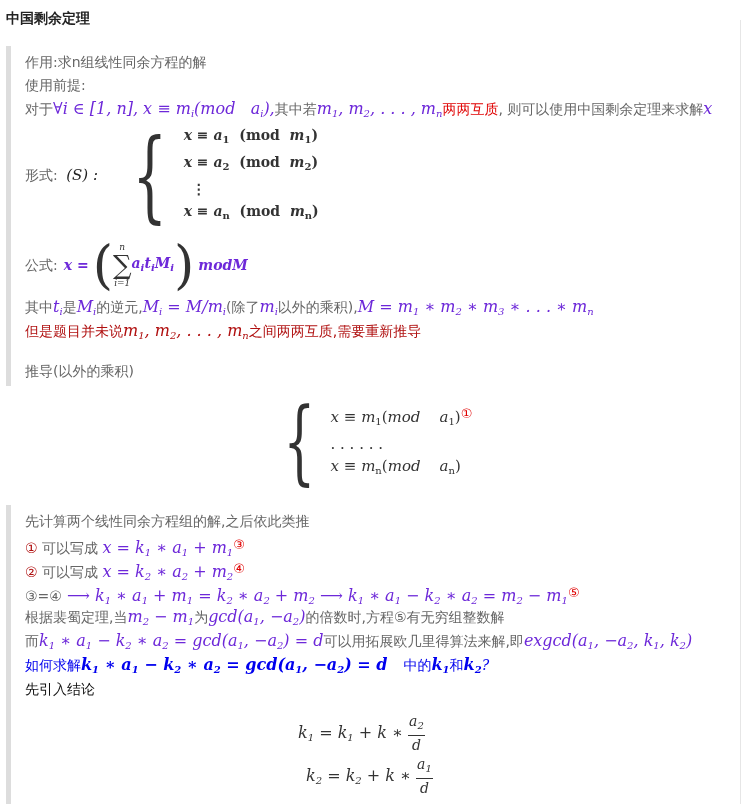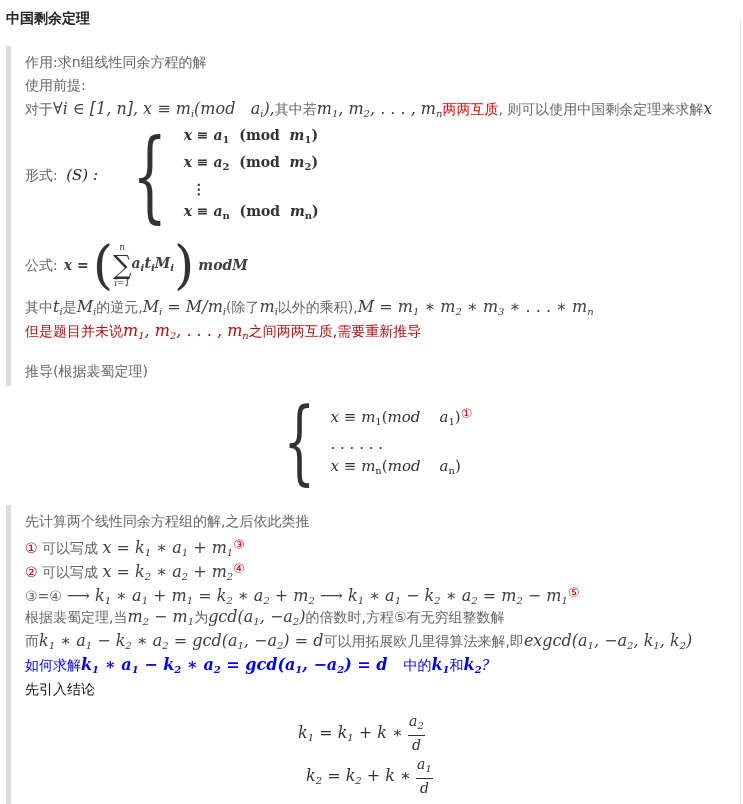--- a/index.html
+++ b/index.html
@@ -2,21 +2,21 @@
 <html><head>
 <meta charset="utf-8">
 <style>
   * { box-sizing: border-box; margin: 0; padding: 0; }
   html, body { width: 743px; height: 804px; overflow: hidden; background: #fff; }
   body { font-family: "DejaVu Sans", "Liberation Sans", sans-serif; color: #4f4f4f; font-size: 14px; position: relative; }
   .right-rule { position: absolute; left: 740px; top: 20px; width: 1px; height: 784px; background: #e6e6e6; }
   h3.title { position: absolute; left: 6px; top: 10px; font-size: 14px; font-weight: bold; color: #222; }
   .bq { position: absolute; left: 6px; border-left: 5px solid #dddddd; padding-left: 14px; }
   .line { position: absolute; white-space: nowrap; font-size: 14px; color: #666; line-height: 22px; }
-  .m { font-family: "DejaVu Serif", "Liberation Serif", serif; font-style: italic; color: #404040; }
+  .m { font-family: "DejaVu Serif", "Liberation Serif", serif; font-style: italic; color: #6d28d9; }
   .red { color: #e00000; }
   .darkred { color: #b01010; }
   .blue { color: #0000ee; }
   .black { color: #111; }
   sub { font-size: 10px; vertical-align: -3px; }
   .circ { color: #e00000; font-style: normal; font-family: "DejaVu Sans", sans-serif; font-size: 13px; vertical-align: 4px; }
   .brace-sys { position: absolute; display: flex; align-items: center; }
   .brace { font-family: "DejaVu Serif", serif; font-size: 82px; line-height: 1; color: #333; transform: scaleX(0.55); margin-right: 2px; }
   .sys-rows { display: flex; flex-direction: column; }
   .sys-rows div { font-family: "DejaVu Serif", serif; font-size: 14px; line-height: 22px; color: #333; white-space: nowrap; }
@@ -73,21 +73,21 @@
 </div>
 
 <div class="line" style="left:25px;top:296px;">
   <span>其中</span><span class="m" style="font-size:16px;">t<sub>i</sub></span><span>是</span><span class="m" style="font-size:16px;">M<sub>i</sub></span><span>的逆元,</span><span class="m" style="font-size:16px;">M<sub>i</sub> = M/m<sub>i</sub></span><span>(除了</span><span class="m" style="font-size:16px;">m<sub>i</sub></span><span>以外的乘积),</span><span class="m" style="font-size:16px;">M = m<sub>1</sub> ∗ m<sub>2</sub> ∗ m<sub>3</sub> ∗ . . . ∗ m<sub>n</sub></span>
 </div>
 
 <div class="line darkred" style="left:25px;top:320px;">
   <span>但是题目并未说</span><span class="m darkred" style="font-size:16px;color:#b01010;">m<sub>1</sub>, m<sub>2</sub>, . . . , m<sub>n</sub></span><span>之间两两互质,需要重新推导</span>
 </div>
 
-<div class="line" style="left:25px;top:360px;">推导(根据裴蜀定理)</div>
+<div class="line" style="left:25px;top:360px;">推导(以外的乘积)</div>
 
 <div class="brace-sys" style="left:270px;top:396px;">
   <span class="brace" style="font-size:92px;">{</span>
   <div class="sys-rows">
     <div style="font-size:15px;"><i>x</i> ≡ <i>m</i><sub>1</sub>(<i>mod</i>&nbsp;&nbsp;&nbsp; <i>a</i><sub>1</sub>)<span class="circ">①</span></div>
     <div style="font-size:15px;">. . . . . .</div>
     <div style="font-size:15px;"><i>x</i> ≡ <i>m</i><sub>n</sub>(<i>mod</i>&nbsp;&nbsp;&nbsp; <i>a</i><sub>n</sub>)</div>
   </div>
 </div>
 

